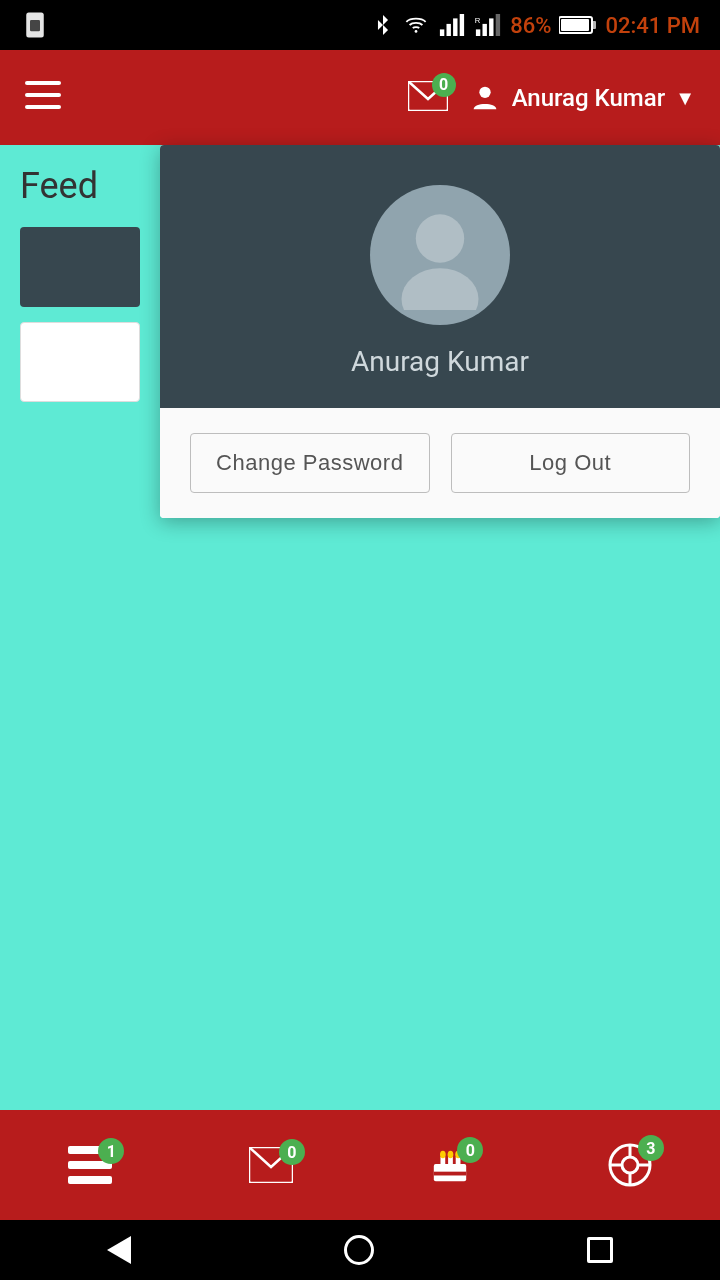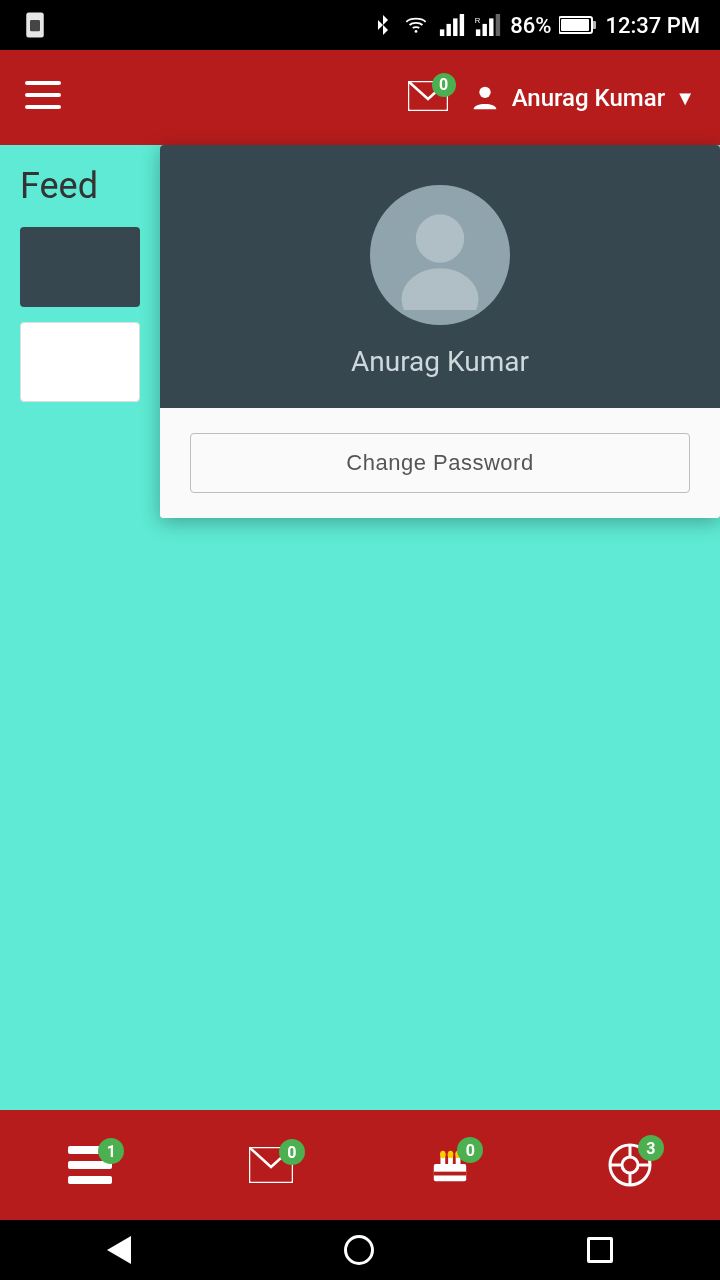--- a/index.html
+++ b/index.html
@@ -31,21 +31,21 @@
       height: 50px;
       display: flex;
       align-items: center;
     }
     .status-icons {
       display: flex;
       align-items: center;
       gap: 8px;
     }
     .status-text {
-      color: #ffffff;
+      color: #c2410c;
       font-size: 22px;
       font-weight: 500;
     }
 
     
     .top-nav {
       width: 100%;
       height: 95px;
       background: #b71c1c;
       display: flex;
@@ -299,21 +299,21 @@
       <text x="0" y="8" font-size="7" fill="white" font-family="Arial">R</text>
     </svg>
 
     <span class="status-text">86%</span>
     <svg width="38" height="20" viewBox="0 0 38 20" fill="none">
       <rect x="0" y="2" width="33" height="16" rx="2" stroke="white" stroke-width="2"></rect>
       <rect x="33" y="6" width="4" height="8" rx="1" fill="white" opacity="0.7"></rect>
       <rect x="2" y="4" width="28" height="12" rx="1" fill="white"></rect>
     </svg>
 
-    <span class="status-text">12:37 PM</span>
+    <span class="status-text">02:41 PM</span>
   </div>
 </div>
 
 <div class="top-nav">
   <div class="hamburger-icon">
     <svg width="36" height="28" viewBox="0 0 36 28" fill="white">
       <rect y="0" width="36" height="4" rx="2"></rect>
       <rect y="12" width="36" height="4" rx="2"></rect>
       <rect y="24" width="36" height="4" rx="2"></rect>
     </svg>
@@ -350,20 +350,21 @@
       <div class="avatar-circle">
         <svg class="avatar-svg" viewBox="0 0 100 100" fill="none" xmlns="http://www.w3.org/2000/svg">
           <circle cx="50" cy="35" r="22" fill="#b0bec5"></circle>
           <ellipse cx="50" cy="90" rx="35" ry="28" fill="#b0bec5"></ellipse>
         </svg>
       </div>
       <div class="profile-name">Anurag Kumar</div>
     </div>
     <div class="profile-actions">
       <button class="action-btn">Change Password</button>
+      <button class="action-btn">Log Out</button>
     </div>
   </div>
 </div>
 
 <div class="bottom-nav">
 
   <div class="bottom-nav-item">
     <svg width="44" height="38" viewBox="0 0 44 38" fill="white">
       <rect x="0" y="0" width="44" height="8" rx="2"></rect>
       <rect x="0" y="15" width="44" height="8" rx="2"></rect>

